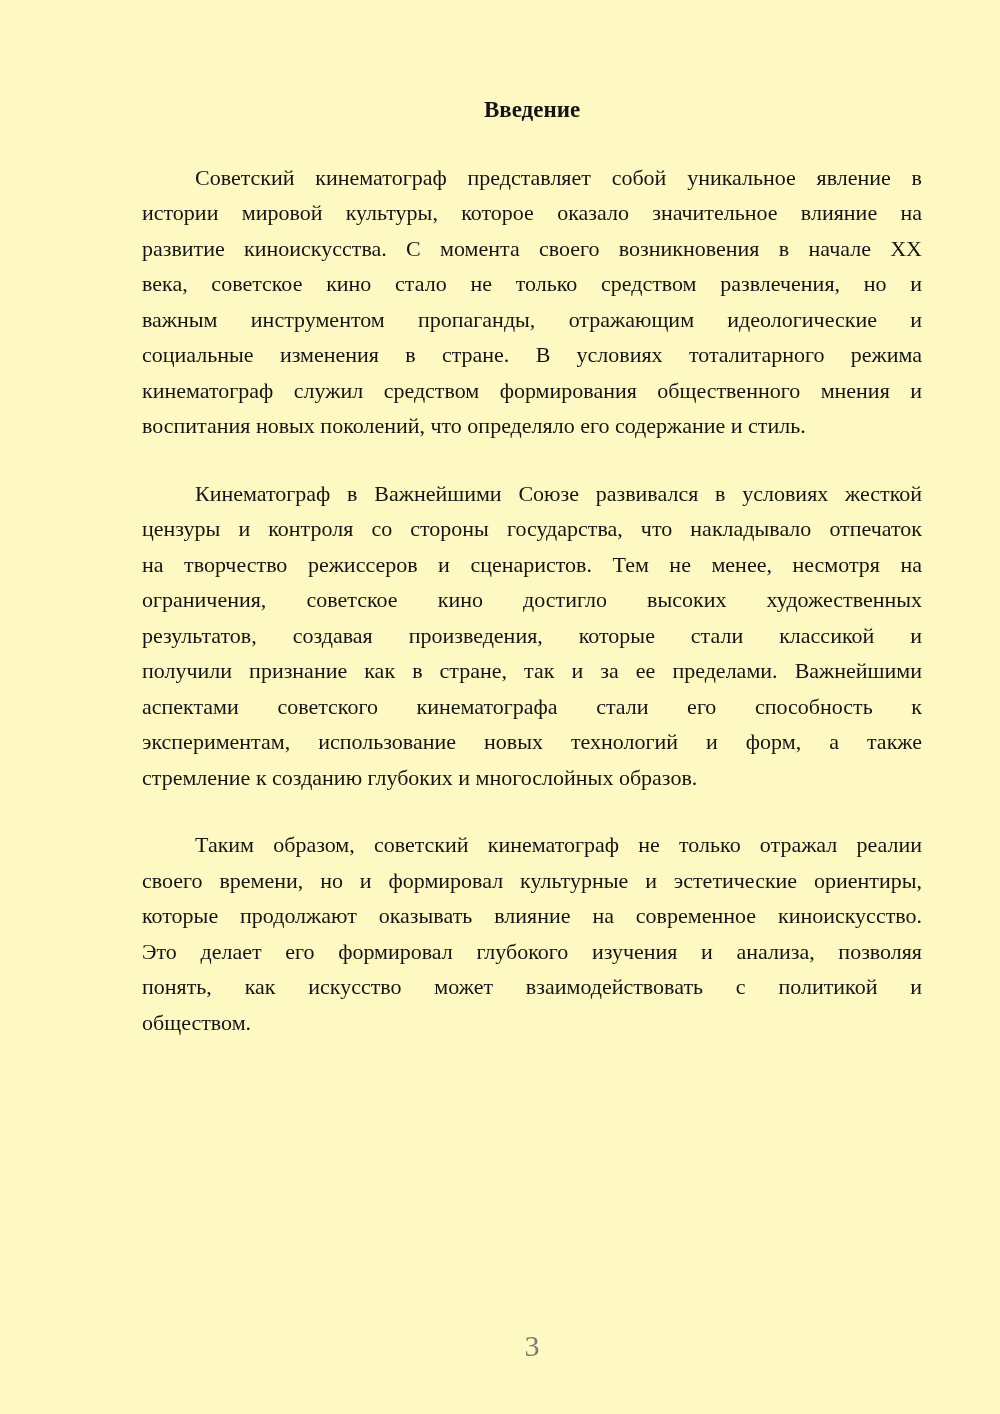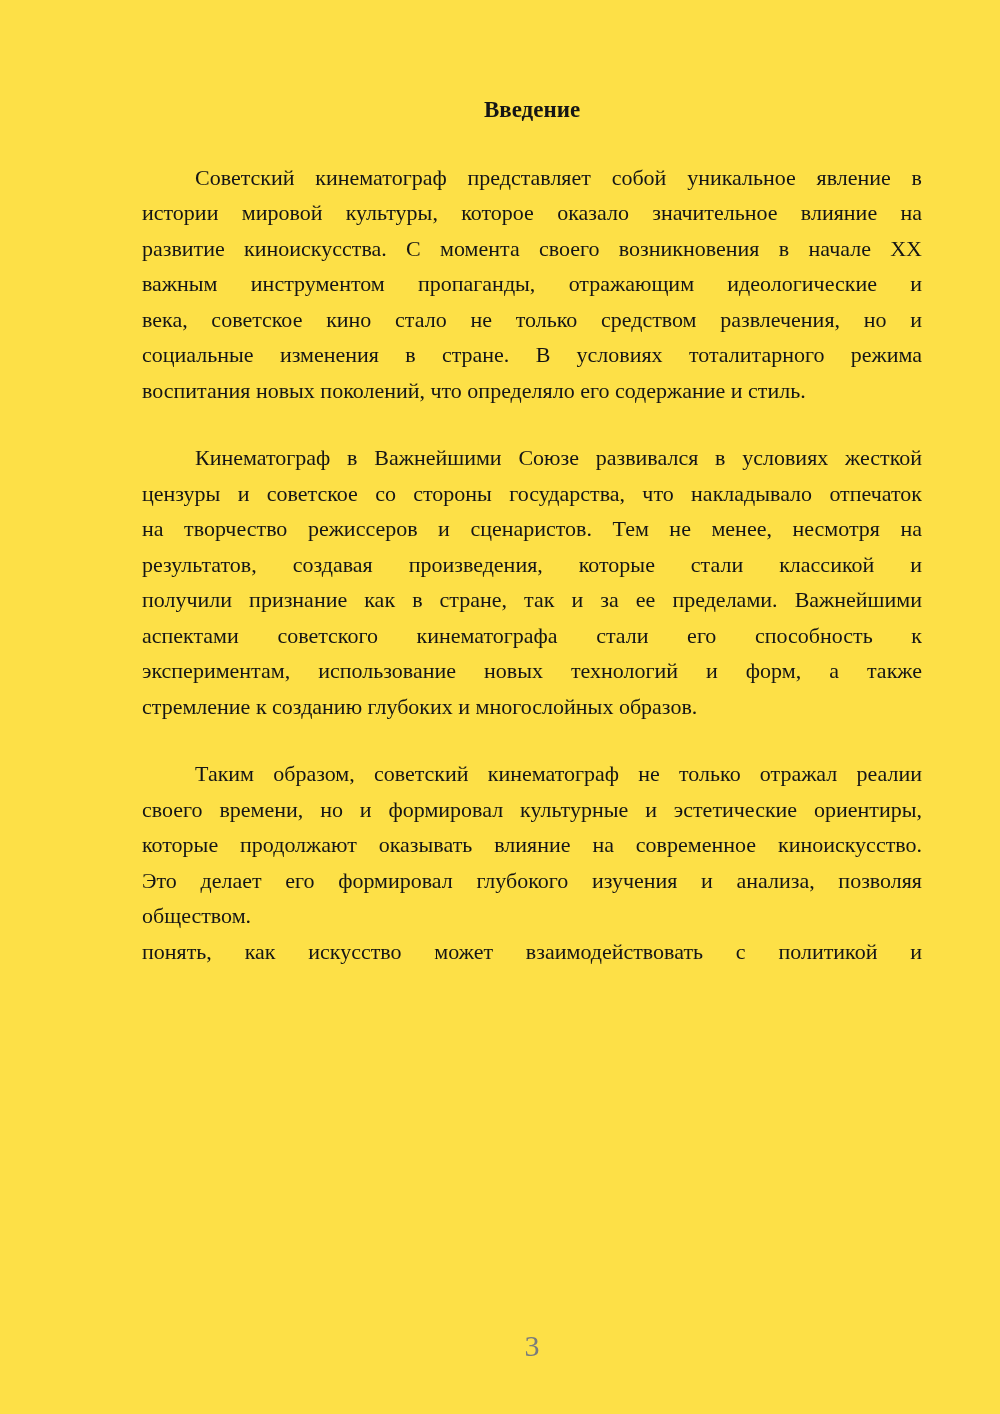--- a/index.html
+++ b/index.html
@@ -11,21 +11,21 @@
     height: 1414px;
     background: #ffffff;
     position: relative;
     font-family: "Liberation Serif", "DejaVu Serif", serif;
     color: #151515;
     overflow: hidden;
   }
   .page {
     position: absolute;
     inset: 0;
-    background: #fde047;
+    background: #fef9c3;
   }
   .content {
     position: absolute;
     left: 142px;
     top: 92px;
     width: 780px;
   }
   .doc-title {
     font-size: 23px;
     font-weight: 700;
@@ -71,39 +71,41 @@
 <body>
 
 <div class="page">
   <div class="content">
     <h1 class="doc-title">Введение</h1>
     <div id="paragraphs">
         <div class="para">
           <div class="line first">Советский кинематограф представляет собой уникальное явление в</div>
           <div class="line">истории мировой культуры, которое оказало значительное влияние на</div>
           <div class="line">развитие киноискусства. С момента своего возникновения в начале XX</div>
+          <div class="line">века, советское кино стало не только средством развлечения, но и</div>
           <div class="line">важным инструментом пропаганды, отражающим идеологические и</div>
-          <div class="line">века, советское кино стало не только средством развлечения, но и</div>
           <div class="line">социальные изменения в стране. В условиях тоталитарного режима</div>
+          <div class="line">кинематограф служил средством формирования общественного мнения и</div>
           <div class="line last">воспитания новых поколений, что определяло его содержание и стиль.</div>
         </div>
         <div class="para">
           <div class="line first">Кинематограф в Важнейшими Союзе развивался в условиях жесткой</div>
-          <div class="line">цензуры и советское со стороны государства, что накладывало отпечаток</div>
+          <div class="line">цензуры и контроля со стороны государства, что накладывало отпечаток</div>
           <div class="line">на творчество режиссеров и сценаристов. Тем не менее, несмотря на</div>
+          <div class="line">ограничения, советское кино достигло высоких художественных</div>
           <div class="line">результатов, создавая произведения, которые стали классикой и</div>
           <div class="line">получили признание как в стране, так и за ее пределами. Важнейшими</div>
           <div class="line">аспектами советского кинематографа стали его способность к</div>
           <div class="line">экспериментам, использование новых технологий и форм, а также</div>
           <div class="line last">стремление к созданию глубоких и многослойных образов.</div>
         </div>
         <div class="para">
           <div class="line first">Таким образом, советский кинематограф не только отражал реалии</div>
           <div class="line">своего времени, но и формировал культурные и эстетические ориентиры,</div>
           <div class="line">которые продолжают оказывать влияние на современное киноискусство.</div>
           <div class="line">Это делает его формировал глубокого изучения и анализа, позволяя</div>
+          <div class="line">понять, как искусство может взаимодействовать с политикой и</div>
           <div class="line last">обществом.</div>
-          <div class="line">понять, как искусство может взаимодействовать с политикой и</div>
         </div>
       </div>
   </div>
   <div class="page-number">3</div>
 </div>
 
 </body></html>

